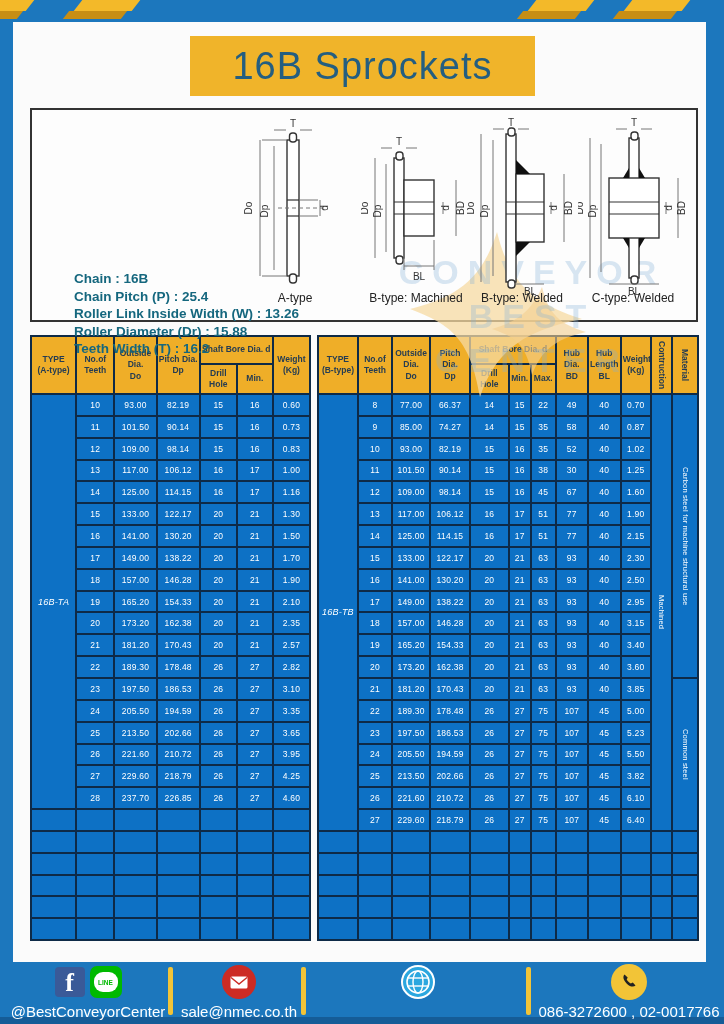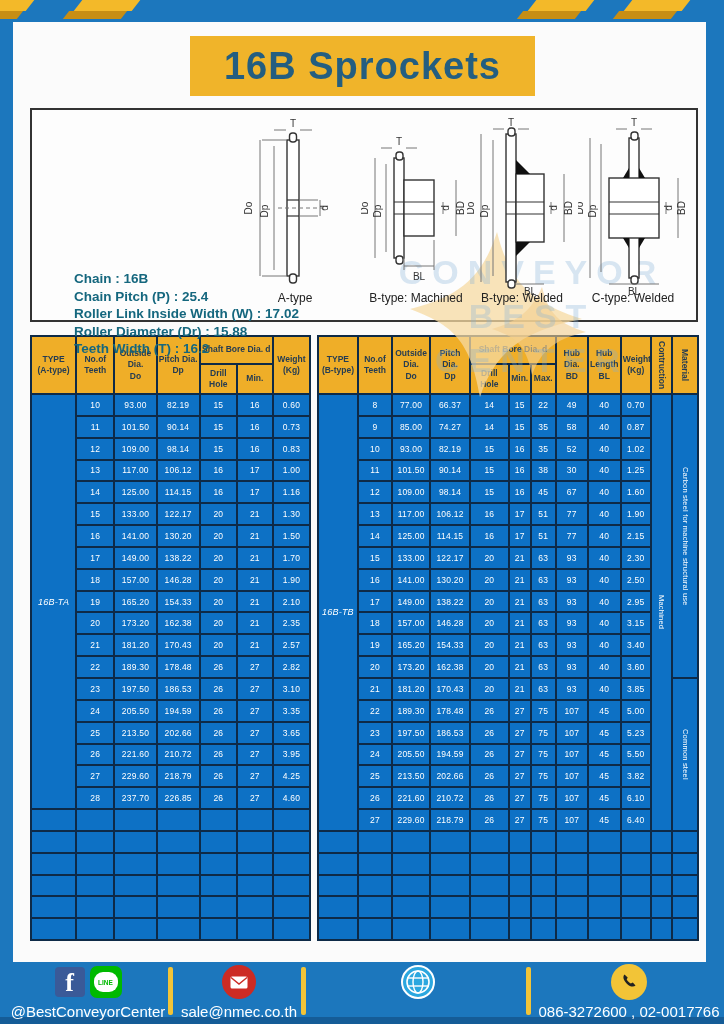--- a/index.html
+++ b/index.html
@@ -5,21 +5,21 @@
   html,body{margin:0;padding:0;}
   body{font-family:"Liberation Sans",sans-serif;}
   .page{position:relative;width:724px;height:1024px;background:#1c77bd;overflow:hidden;}
   .white-area{position:absolute;left:13px;top:22px;width:693px;height:940px;background:#fbfbfb;}
   
   .topband{position:absolute;left:0;top:0;width:724px;height:22px;overflow:hidden;}
   .stripe{position:absolute;top:0;height:11px;width:58px;background:#f3b929;transform:skewX(-38deg);}
   .stripe-sh{position:absolute;top:11px;height:8px;width:58px;background:#c78e14;transform:skewX(-38deg);}
   
   .title-box{position:absolute;left:190px;top:36px;width:345px;height:60px;background:#f0b42a;display:flex;align-items:center;justify-content:center;}
-  .title-box span{font-size:38px;font-weight:700;color:#245e80;letter-spacing:1px;}
+  .title-box span{font-size:38px;font-weight:400;color:#245e80;letter-spacing:1px;}
   
   .spec-box{position:absolute;left:30px;top:108px;width:664px;height:210px;background:#fdfdfd;border:2px solid #333;}
   .spec-lines{position:absolute;left:42px;top:160px;z-index:3;}
   .spec-lines div{font-size:13.5px;line-height:17.5px;font-weight:bold;color:#15677e;}
   
   .watermark{position:absolute;left:330px;top:112px;width:340px;height:205px;z-index:1;pointer-events:none;overflow:hidden;}
   .wm-text{position:absolute;left:0;top:28px;width:100%;text-align:center;font-weight:800;font-size:34px;line-height:44px;letter-spacing:9px;color:rgba(130,175,215,0.30);}
   .wm-star{position:absolute;left:40px;top:5px;}
   .diagram{position:absolute;z-index:2;}
   .diag-label{position:absolute;top:291px;width:140px;text-align:center;font-size:12px;color:#222;z-index:3;}
@@ -86,21 +86,21 @@
       <div class="wm-text">
         <div>CONVEYOR</div>
         <div>BEST</div>
         <div>CENTER</div>
       </div>
     </div>
 
     <div class="spec-lines">
       <div>Chain  :  16B</div>
       <div>Chain Pitch (P)  :  25.4</div>
-      <div>Roller Link Inside Width (W)  :  17.02</div>
+      <div>Roller Link Inside Width (W)  :  13.26</div>
       <div>Roller Diameter (Dr)  : 15.88</div>
       <div>Teeth Width (T)  :  16.2</div>
     </div>
   </div>
 
   <svg class="diagram" style="left:240px;top:118px" width="110" height="180" viewBox="0 0 110 180">
     <text class="dimtxt" x="53" y="9" text-anchor="middle">T</text>
     <line class="dim" x1="34" y1="12" x2="46" y2="12"></line>
       <line class="dim" x1="60" y1="12" x2="72" y2="12"></line>
     <rect class="plate" x="47" y="22" width="12" height="136"></rect>

